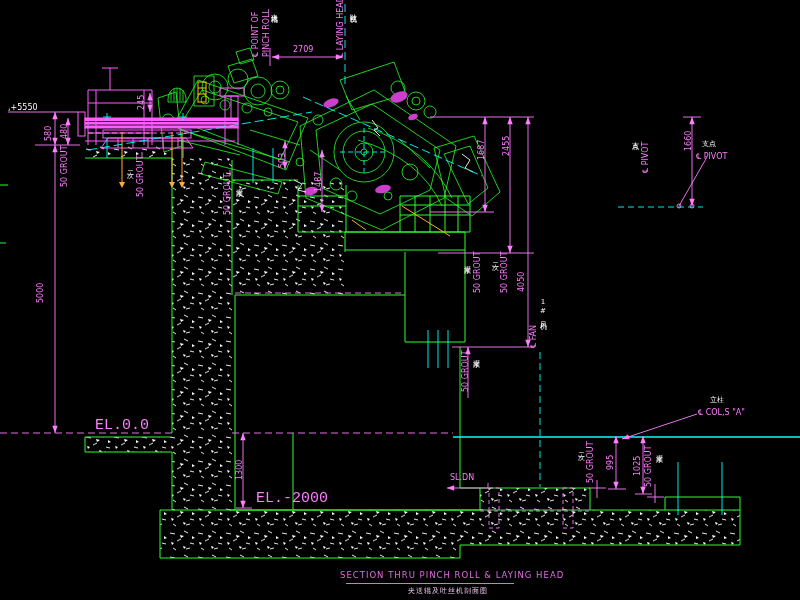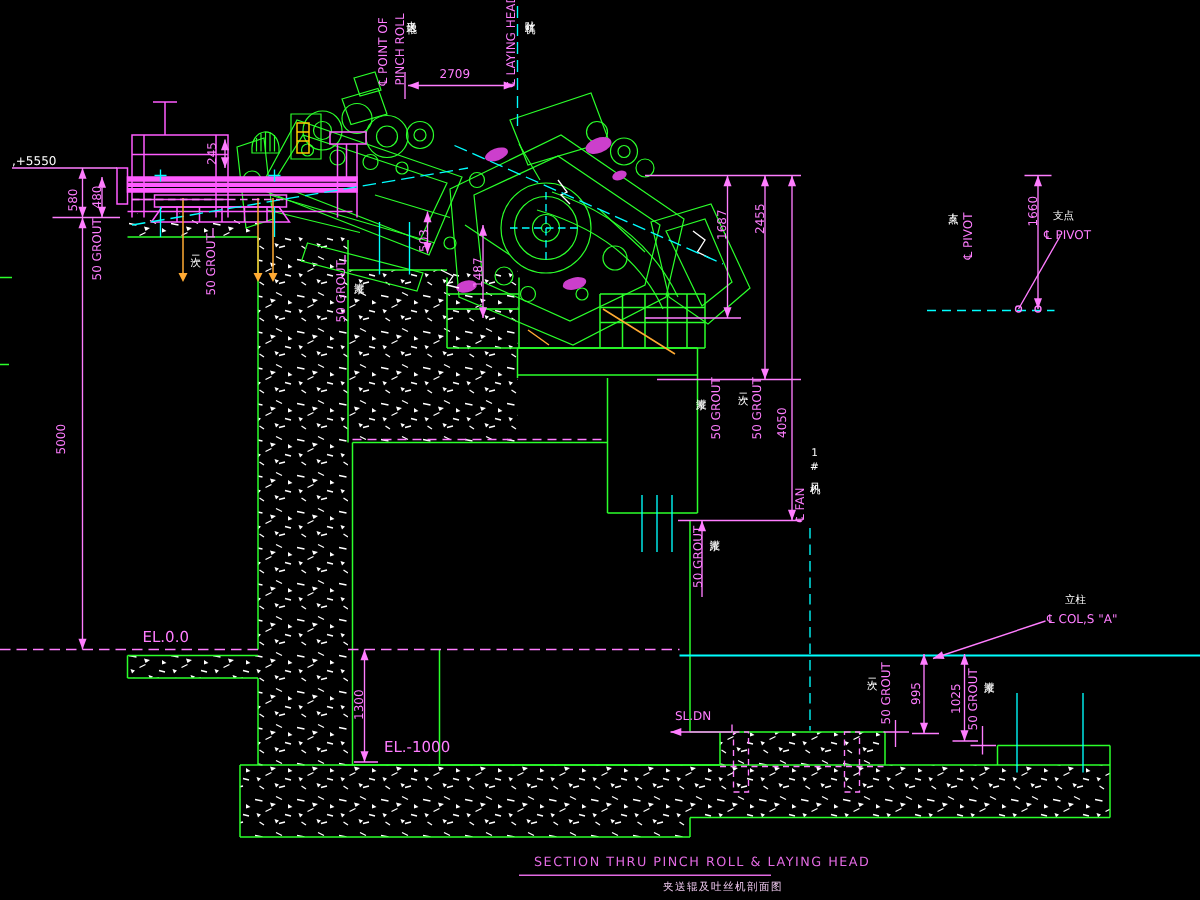--- a/index.html
+++ b/index.html
@@ -5,25 +5,25 @@
   html,body{margin:0;padding:0;background:#000;}
   #stage{position:relative;width:800px;height:600px;background:#000;overflow:hidden;
          font-family:"DejaVu Sans",sans-serif;}
   svg{position:absolute;left:0;top:0;}
   .lbl{position:absolute;color:#ff7dff;font-size:8px;line-height:9px;white-space:nowrap;}
   .v{transform-origin:0 0;transform:rotate(-90deg);}
   .w{color:#ffffff;text-align:right;}
   .cn{position:absolute;writing-mode:vertical-rl;text-orientation:upright;color:#fff;
       font-size:7px;line-height:8px;letter-spacing:1px;white-space:nowrap;}
   .hcn{position:absolute;color:#fff;font-size:7px;line-height:8px;white-space:nowrap;}
-  .el{font-size:10px;}
+  .el{font-size:15px;font-family:Liberation Mono, monospace;}
   .title-en{position:absolute;left:340px;top:570px;width:180px;text-align:center;
-            color:#e26ae2;font-size:8.5px;letter-spacing:1px;white-space:nowrap;margin-left:16px;}
+            color:#e26ae2;font-size:8.5px;letter-spacing:1px;white-space:nowrap;}
   .title-rule{position:absolute;left:346px;top:583px;width:168px;height:1px;background:#e26ae2;}
-  .title-zh{position:absolute;left:408px;top:586px;color:#efc9ef;font-size:7px;letter-spacing:1px;white-space:nowrap;margin-left:34px;}
+  .title-zh{position:absolute;left:408px;top:586px;color:#efc9ef;font-size:7px;letter-spacing:1px;white-space:nowrap;}
 </style>
 </head>
 <body>
 
 <div id="stage">
 
 <svg width="800" height="600" viewBox="0 0 800 600">
   <defs>
     <pattern id="hp" width="28" height="24" patternUnits="userSpaceOnUse">
       <path d="M2,5 l5,1 M16,3 l4,2 M9,13 l4,-2 M22,15 l4,1 M5,20 l3,2 M18,21 l4,-1" stroke="#fff" stroke-width="0.9" fill="none"></path>
@@ -208,21 +208,21 @@
 <div class="lbl v" style="left:314px;top:192px">1487</div>
 <div class="lbl v" style="left:477px;top:160px">1687</div>
 <div class="lbl v" style="left:502px;top:156px">2455</div>
 <div class="lbl v" style="left:517px;top:292px">4050</div>
 <div class="lbl v" style="left:684px;top:151px">1660</div>
 <div class="lbl v" style="left:235px;top:480px">1300</div>
 <div class="lbl v" style="left:606px;top:470px">995</div>
 <div class="lbl v" style="left:633px;top:476px">1025</div>
 
 <div class="lbl el" style="left:95px;top:421px">EL.0.0</div>
-<div class="lbl el" style="left:256px;top:494px">EL.-1000</div>
+<div class="lbl el" style="left:256px;top:494px">EL.-2000</div>
 <div class="lbl" style="left:450px;top:473px">SL.DN</div>
 <div class="lbl" style="left:698px;top:408px">℄ COL,S "A"</div>
 <div class="hcn" style="left:710px;top:396px">立柱</div>
 
 <div class="lbl" style="left:696px;top:152px">℄ PIVOT</div>
 <div class="hcn" style="left:702px;top:140px">支点</div>
 <div class="lbl v" style="left:641px;top:173px">℄ PIVOT</div>
 <div class="cn" style="left:631px;top:136px">支点</div>
 
 <div class="lbl v" style="left:336px;top:58px">℄ LAYING HEAD</div>

